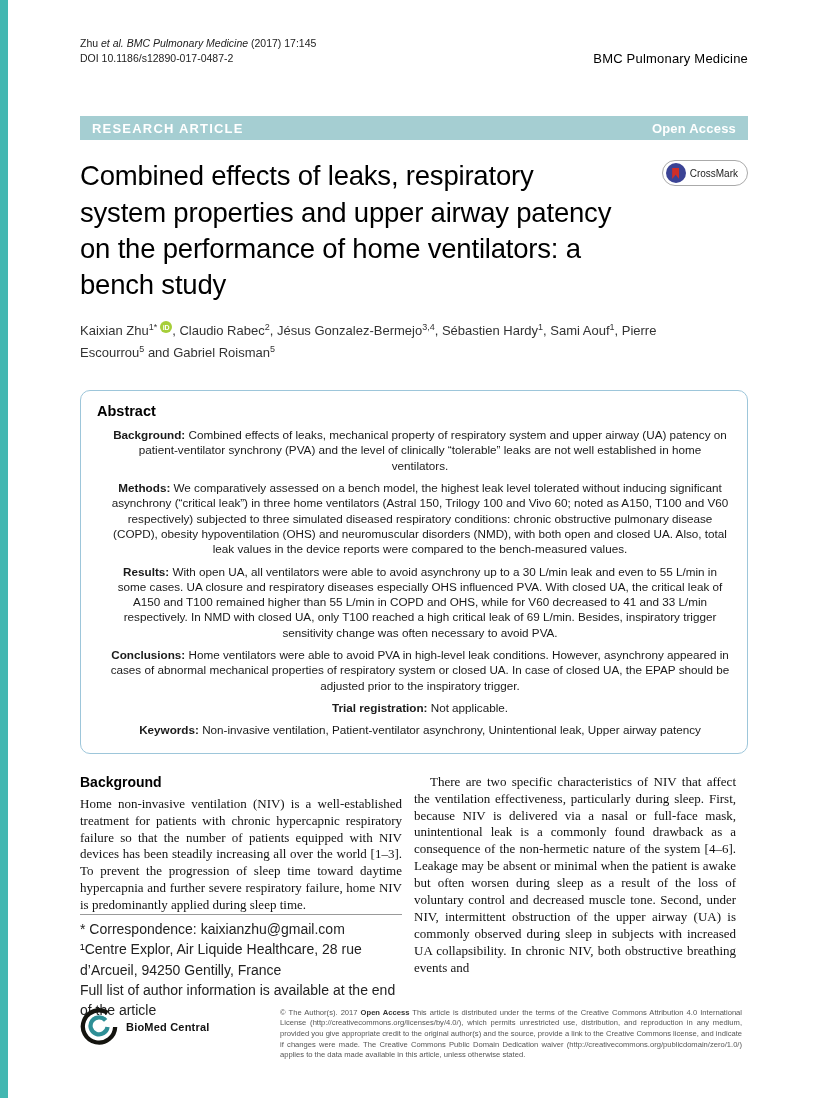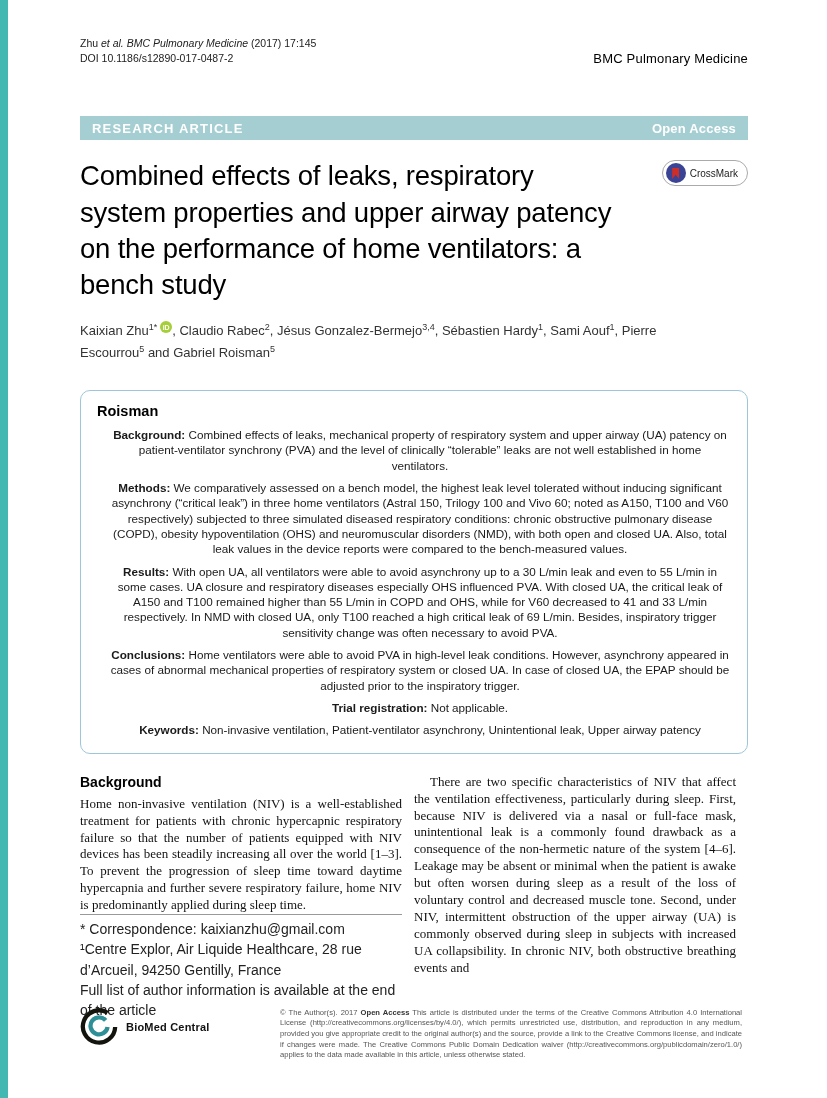--- a/index.html
+++ b/index.html
@@ -79,21 +79,21 @@
           </span>
         <span class="cm-text">CrossMark</span>
       </div>
     </div>
 
     <div class="authors">
       <span><span>Kaixian Zhu</span><sup>1*</sup></span><span class="orcid">iD</span><span><span>, Claudio Rabec</span><sup>2</sup></span><span><span>, Jésus Gonzalez-Bermejo</span><sup>3,4</sup></span><span><span>, Sébastien Hardy</span><sup>1</sup></span><span><span>, Sami Aouf</span><sup>1</sup></span><span><span>, Pierre Escourrou</span><sup>5</sup></span><span><span> and Gabriel Roisman</span><sup>5</sup></span>
     </div>
 
     <section class="abstract">
-      <h2>Roisman</h2>
+      <h2>Abstract</h2>
       <p><b>Background:</b><span> Combined effects of leaks, mechanical property of respiratory system and upper airway (UA) patency on patient-ventilator synchrony (PVA) and the level of clinically “tolerable” leaks are not well established in home ventilators.</span></p>
       <p><b>Methods:</b><span> We comparatively assessed on a bench model, the highest leak level tolerated without inducing significant asynchrony (“critical leak”) in three home ventilators (Astral 150, Trilogy 100 and Vivo 60; noted as A150, T100 and V60 respectively) subjected to three simulated diseased respiratory conditions: chronic obstructive pulmonary disease (COPD), obesity hypoventilation (OHS) and neuromuscular disorders (NMD), with both open and closed UA. Also, total leak values in the device reports were compared to the bench-measured values.</span></p>
       <p><b>Results:</b><span> With open UA, all ventilators were able to avoid asynchrony up to a 30 L/min leak and even to 55 L/min in some cases. UA closure and respiratory diseases especially OHS influenced PVA. With closed UA, the critical leak of A150 and T100 remained higher than 55 L/min in COPD and OHS, while for V60 decreased to 41 and 33 L/min respectively. In NMD with closed UA, only T100 reached a high critical leak of 69 L/min. Besides, inspiratory trigger sensitivity change was often necessary to avoid PVA.</span></p>
       <p><b>Conclusions:</b><span> Home ventilators were able to avoid PVA in high-level leak conditions. However, asynchrony appeared in cases of abnormal mechanical properties of respiratory system or closed UA. In case of closed UA, the EPAP should be adjusted prior to the inspiratory trigger.</span></p>
       <p><b>Trial registration:</b><span> Not applicable.</span></p>
       <p><b>Keywords:</b><span> Non-invasive ventilation, Patient-ventilator asynchrony, Unintentional leak, Upper airway patency</span></p>
     </section>
 
     <div class="columns">
       <div class="col col-left">

